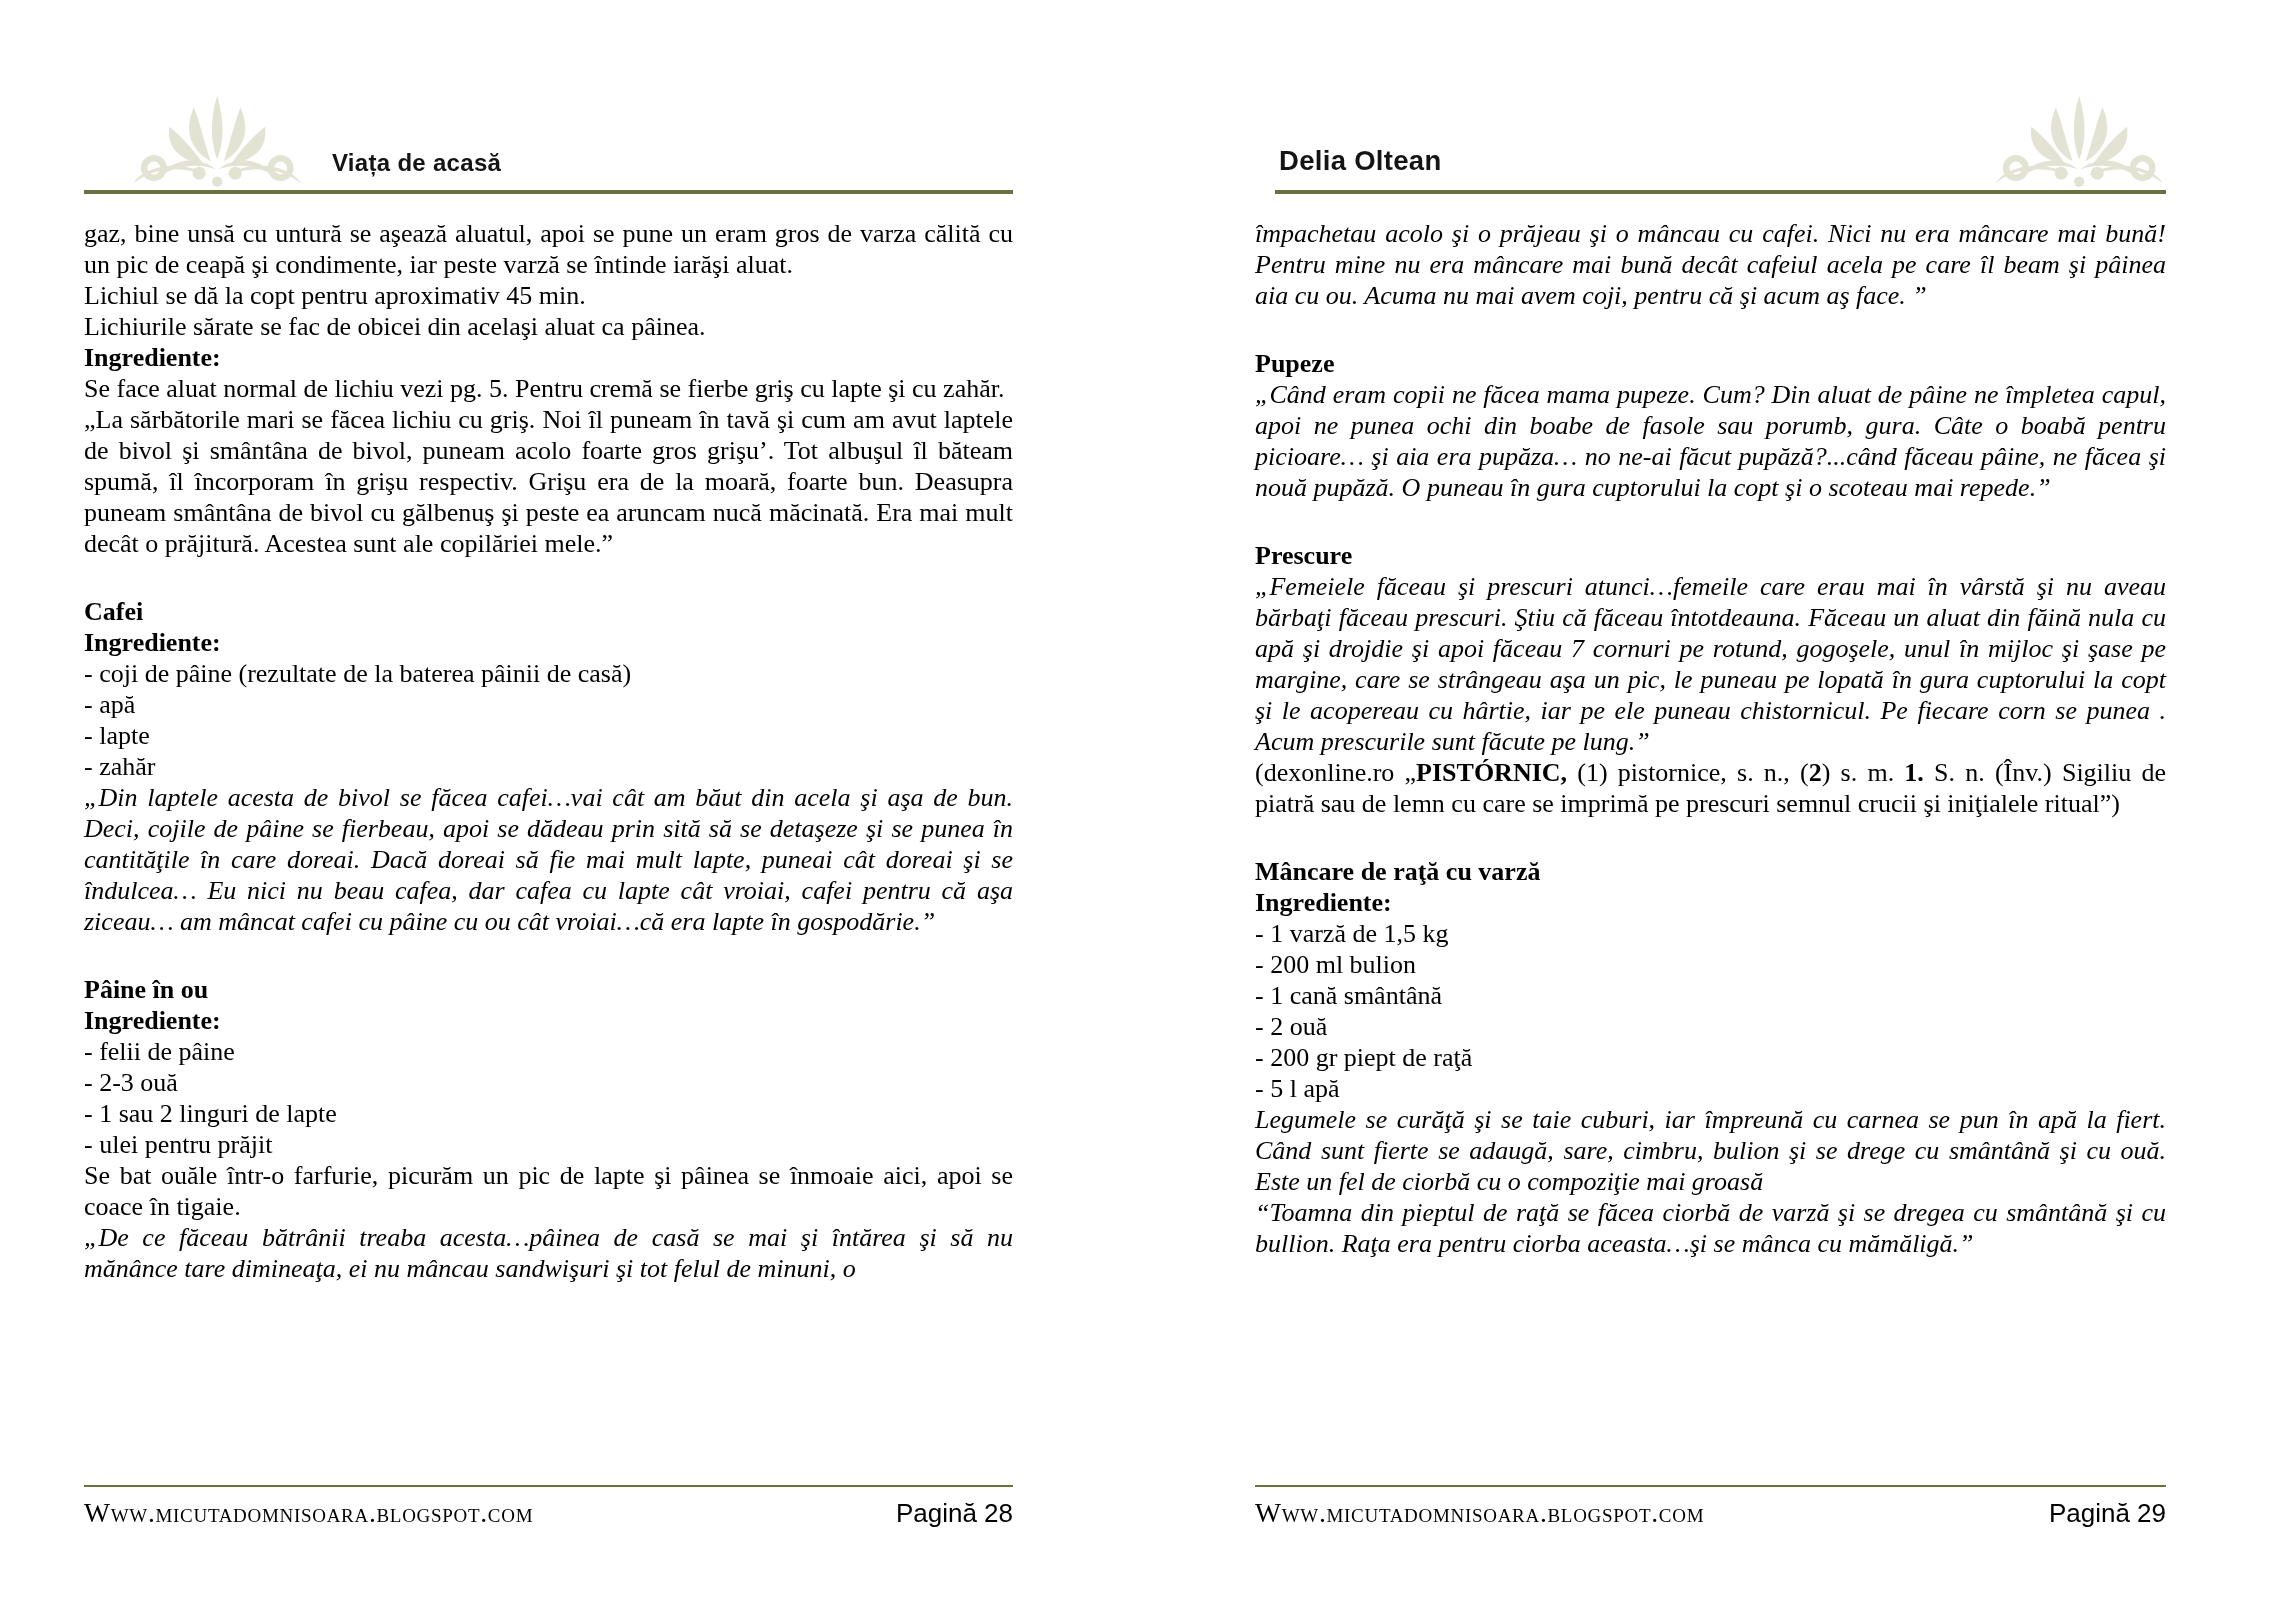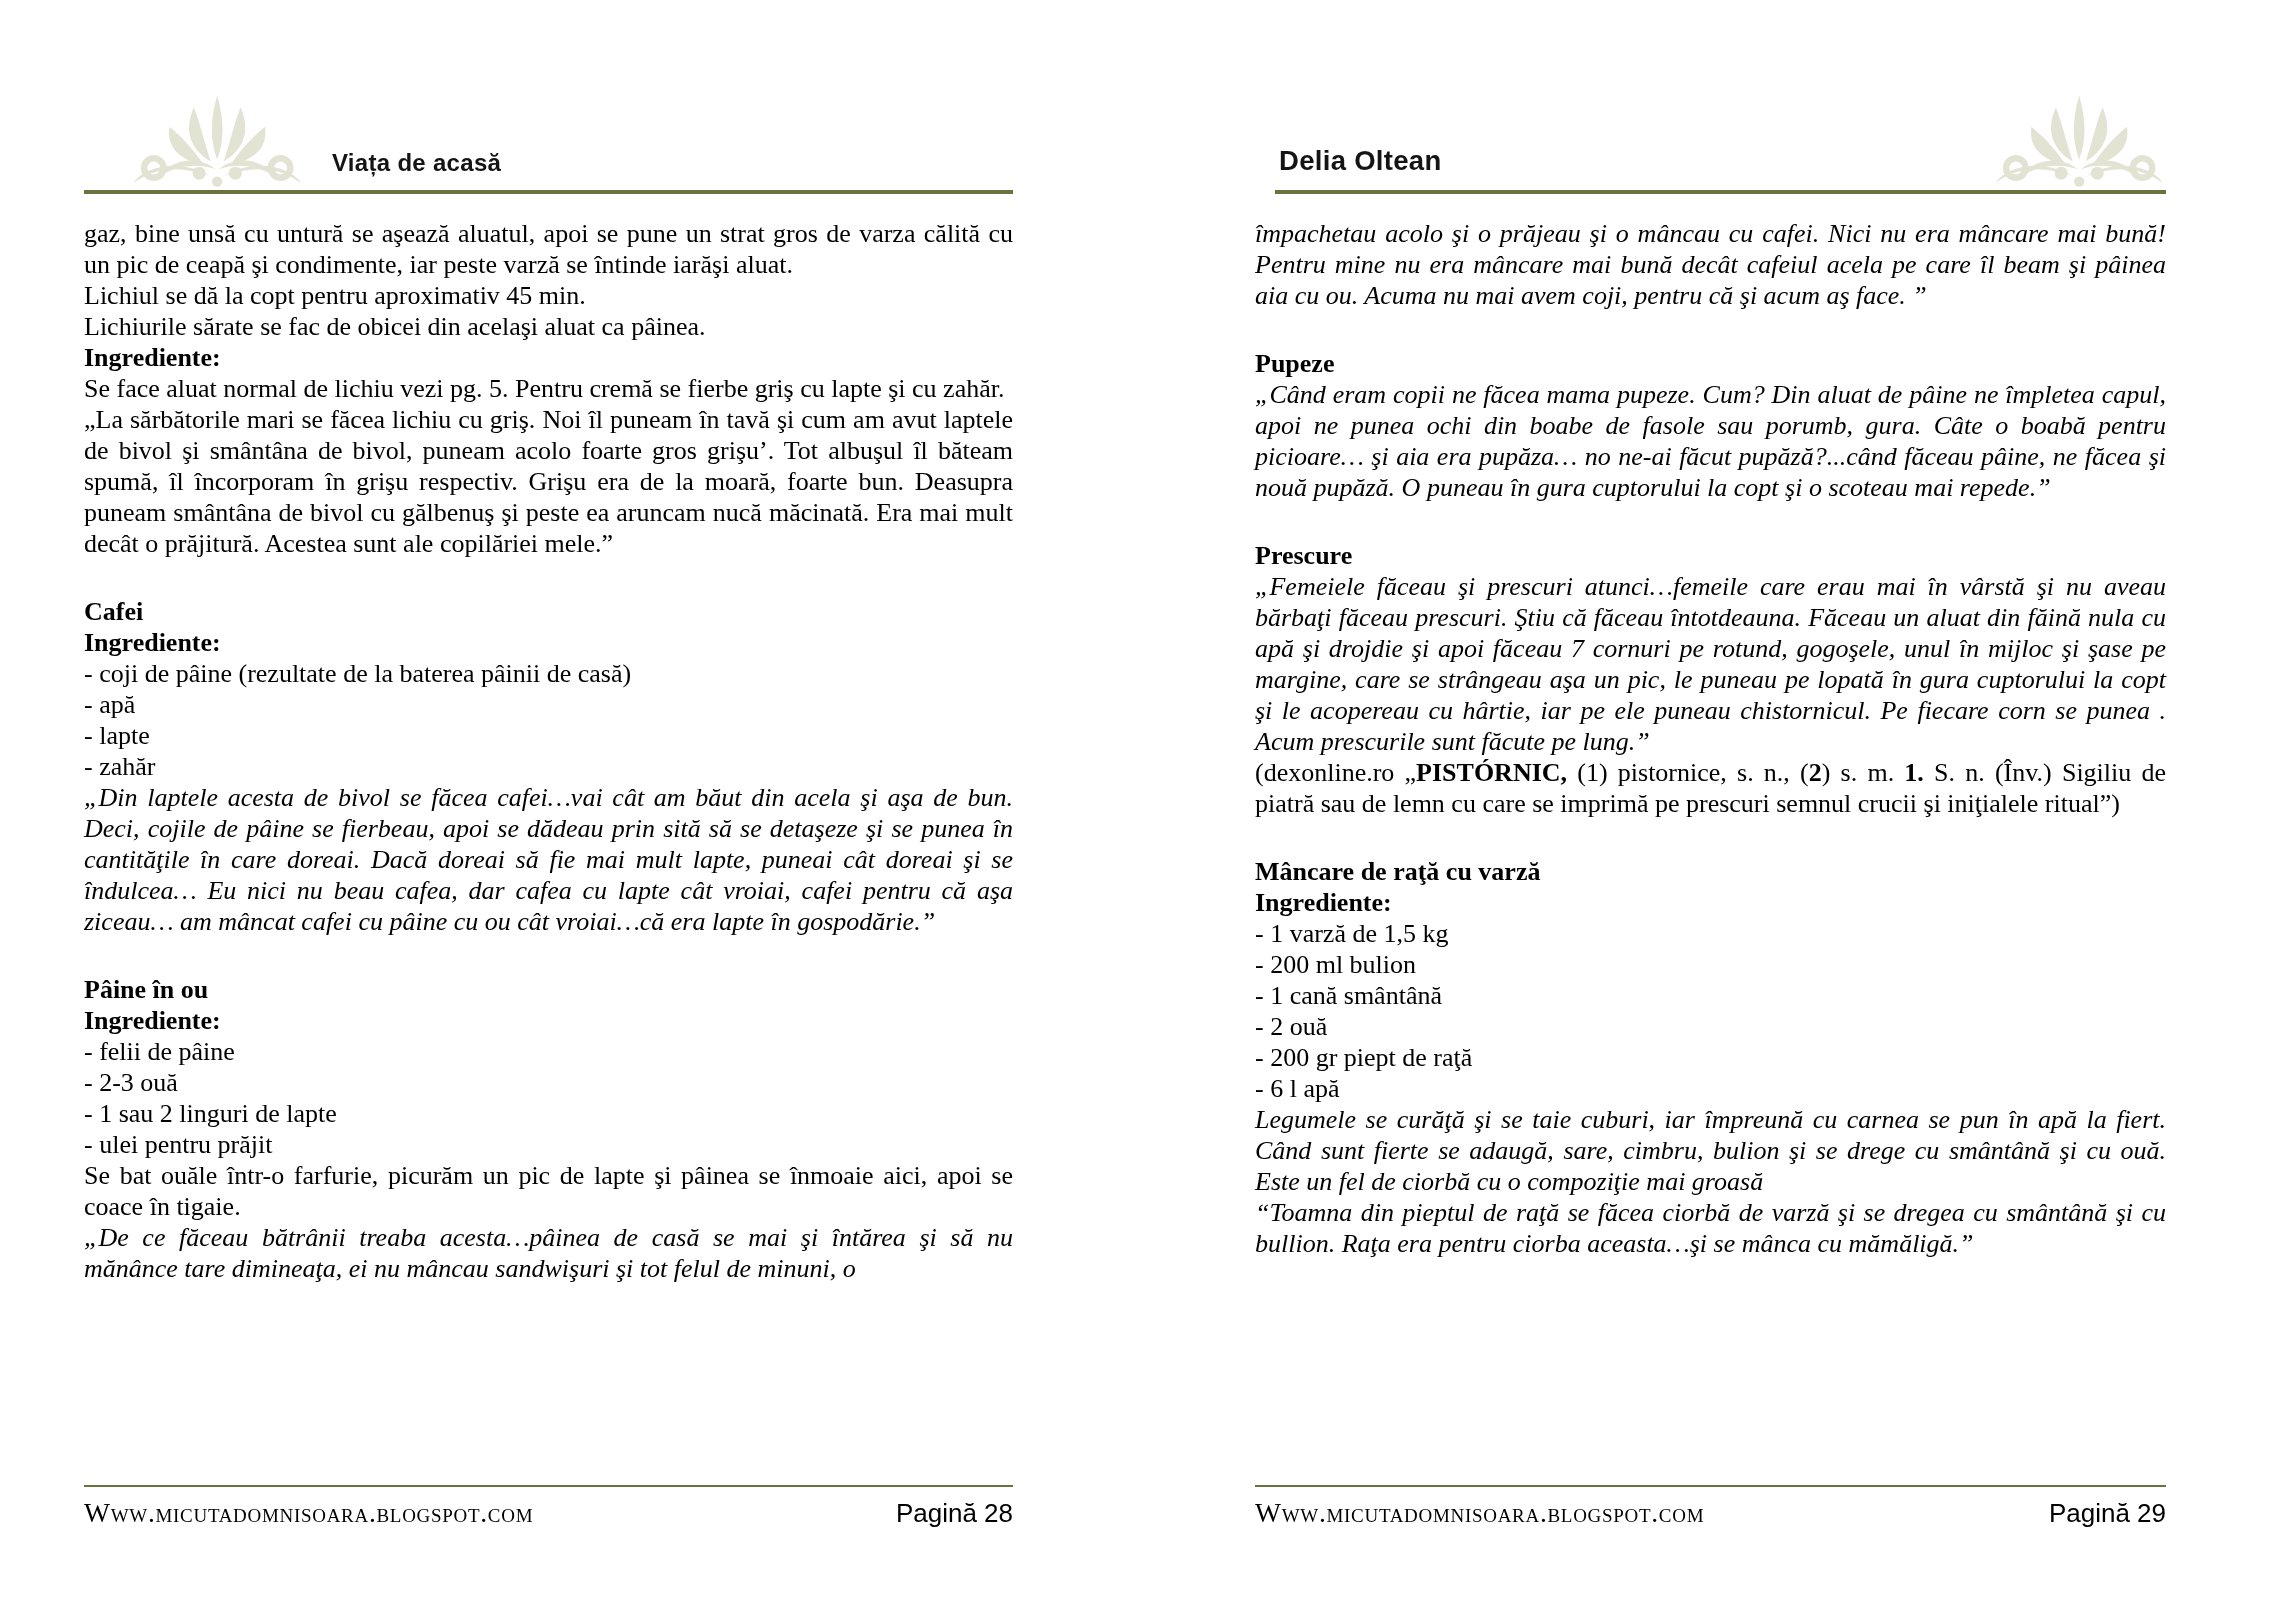--- a/index.html
+++ b/index.html
@@ -61,21 +61,21 @@
         <circle cx="132" cy="137" r="8"></circle>
       </g>
       <circle cx="34" cy="116" r="15" fill="none" stroke="#e3e3d4" stroke-width="10"></circle>
       <circle cx="230" cy="116" r="15" fill="none" stroke="#e3e3d4" stroke-width="10"></circle>
     </svg>
     <div class="ptitle">Viața de acasă</div>
     <div class="hrule"></div>
   </header>
 
   <main class="pbody">
-    <p>gaz, bine unsă cu untură se aşează aluatul, apoi se pune un strat gros de varza călită cu un pic de ceapă şi condimente, iar peste varză se întinde iarăşi aluat.</p>
+    <p>gaz, bine unsă cu untură se aşează aluatul, apoi se pune un eram gros de varza călită cu un pic de ceapă şi condimente, iar peste varză se întinde iarăşi aluat.</p>
     <p class="line">Lichiul se dă la copt pentru aproximativ 45 min.</p>
     <p class="line">Lichiurile sărate se fac de obicei din acelaşi aluat ca pâinea.</p>
 
     <p class="line bold">Ingrediente:</p>
     <p>Se face aluat normal de lichiu vezi pg. 5. Pentru cremă se fierbe griş cu lapte şi cu zahăr.</p>
     <p>„La sărbătorile mari se făcea lichiu cu griş. Noi îl puneam în tavă şi cum am avut laptele de bivol şi smântâna de bivol, puneam acolo foarte gros grişu’. Tot albuşul îl băteam spumă, îl încorporam în grişu respectiv. Grişu era de la moară, foarte bun. Deasupra puneam smântâna de bivol cu gălbenuş şi peste ea aruncam nucă măcinată. Era mai mult decât o prăjitură. Acestea sunt ale copilăriei mele.”</p>
 
     <p class="h">Cafei</p>
     <p class="line bold">Ingrediente:</p>
     <p class="line">- coji de pâine (rezultate de la baterea pâinii de casă)</p>
@@ -134,21 +134,21 @@
     <p class="italic">„Femeiele făceau şi prescuri atunci…femeile care erau mai în vârstă şi nu aveau bărbaţi făceau prescuri. Ştiu că făceau întotdeauna. Făceau un aluat din făină nula cu apă şi drojdie şi apoi făceau 7 cornuri pe rotund, gogoşele, unul în mijloc şi şase pe margine, care se strângeau aşa un pic, le puneau pe lopată în gura cuptorului la copt şi le acopereau cu hârtie, iar pe ele puneau chistornicul. Pe fiecare corn se punea . Acum prescurile sunt făcute pe lung.”</p>
     <p><span>(dexonline.ro „</span><span class="bold">PISTÓRNIC,</span><span> (1) pistornice, s. n., (</span><span class="bold">2</span><span>) s. m. </span><span class="bold">1.</span><span> S. n. (Înv.) Sigiliu de piatră sau de lemn cu care se imprimă pe prescuri semnul crucii şi iniţialele ritual”)</span></p>
 
     <p class="h">Mâncare de raţă cu varză</p>
     <p class="line bold">Ingrediente:</p>
     <p class="line">- 1 varză de 1,5 kg</p>
     <p class="line">- 200 ml bulion</p>
     <p class="line">- 1 cană smântână</p>
     <p class="line">- 2 ouă</p>
     <p class="line">- 200 gr piept de raţă</p>
-    <p class="line">- 6 l apă</p>
+    <p class="line">- 5 l apă</p>
     <p class="italic">Legumele se curăţă şi se taie cuburi, iar împreună cu carnea se pun în apă la fiert. Când sunt fierte se adaugă, sare, cimbru, bulion şi se drege cu smântână şi cu ouă. Este un fel de ciorbă cu o compoziţie mai groasă</p>
     <p class="italic">“Toamna din pieptul de raţă se făcea ciorbă de varză şi se dregea cu smântână şi cu bullion. Raţa era pentru ciorba aceasta…şi se mânca cu mămăligă.”</p>
   </main>
 
   <footer class="pfoot">
     <span class="site">Www.micutadomnisoara.blogspot.com</span>
     <span class="pnum">Pagină 29</span>
   </footer>
 </section>
 

